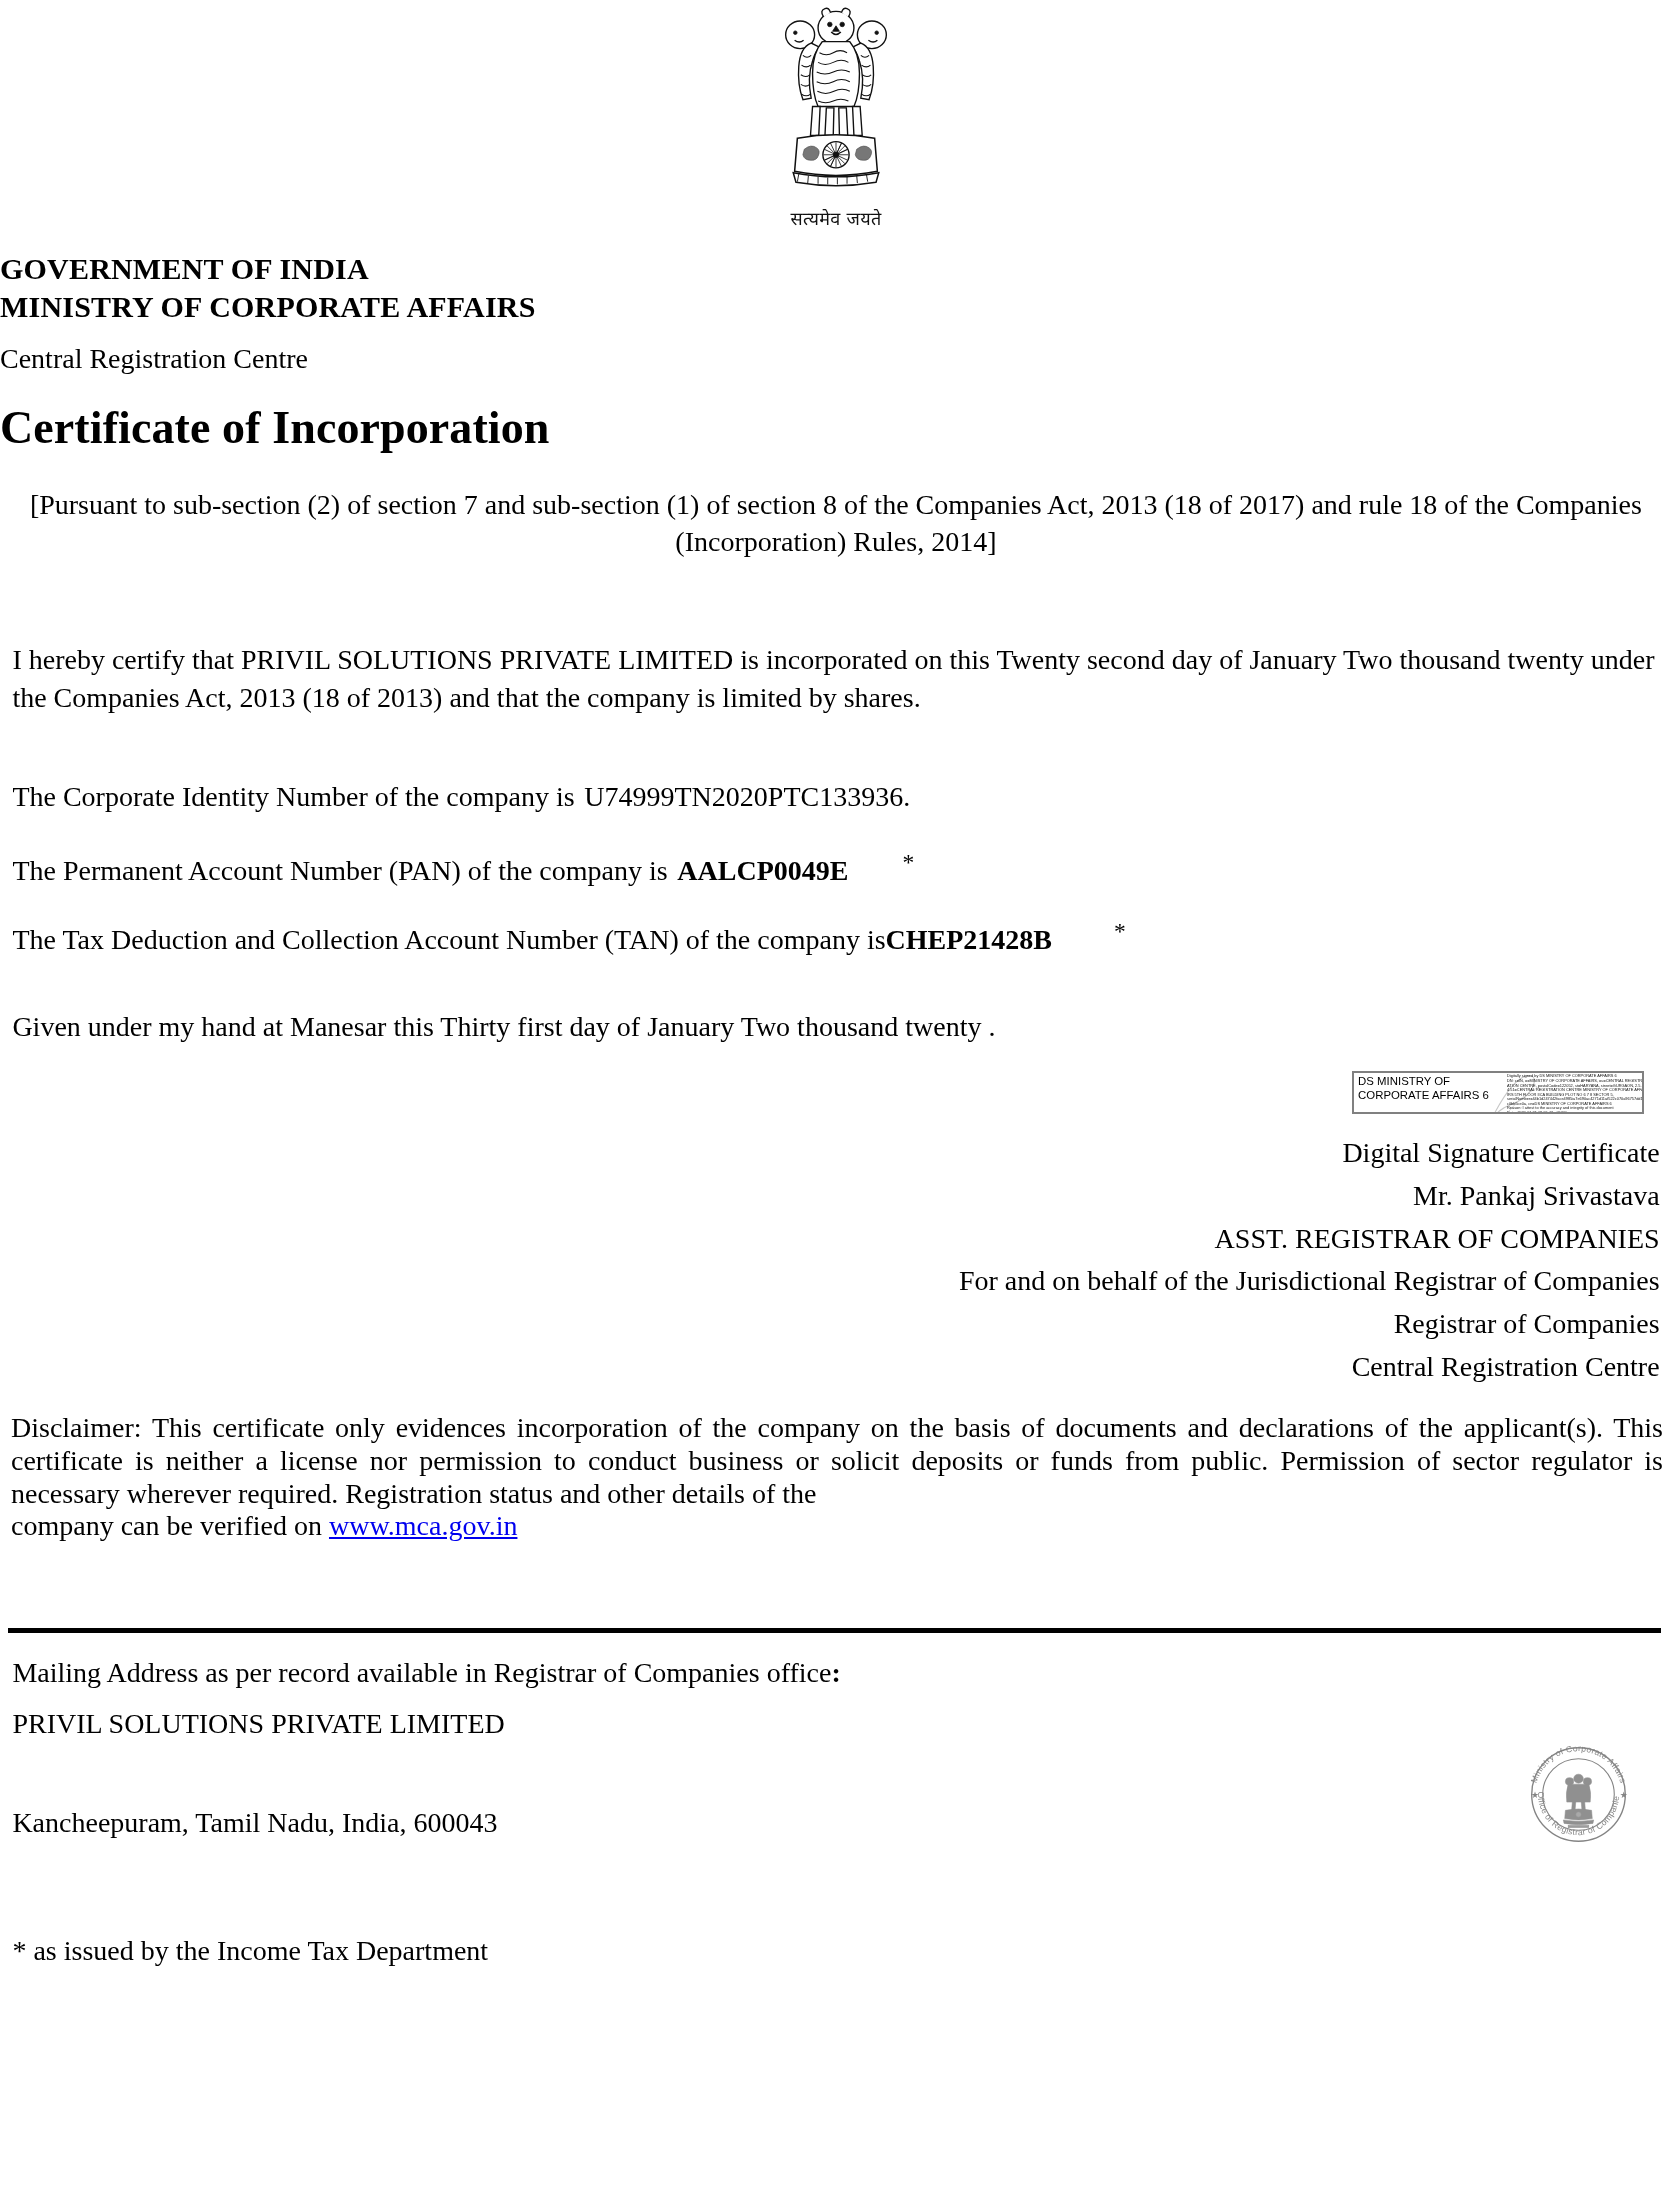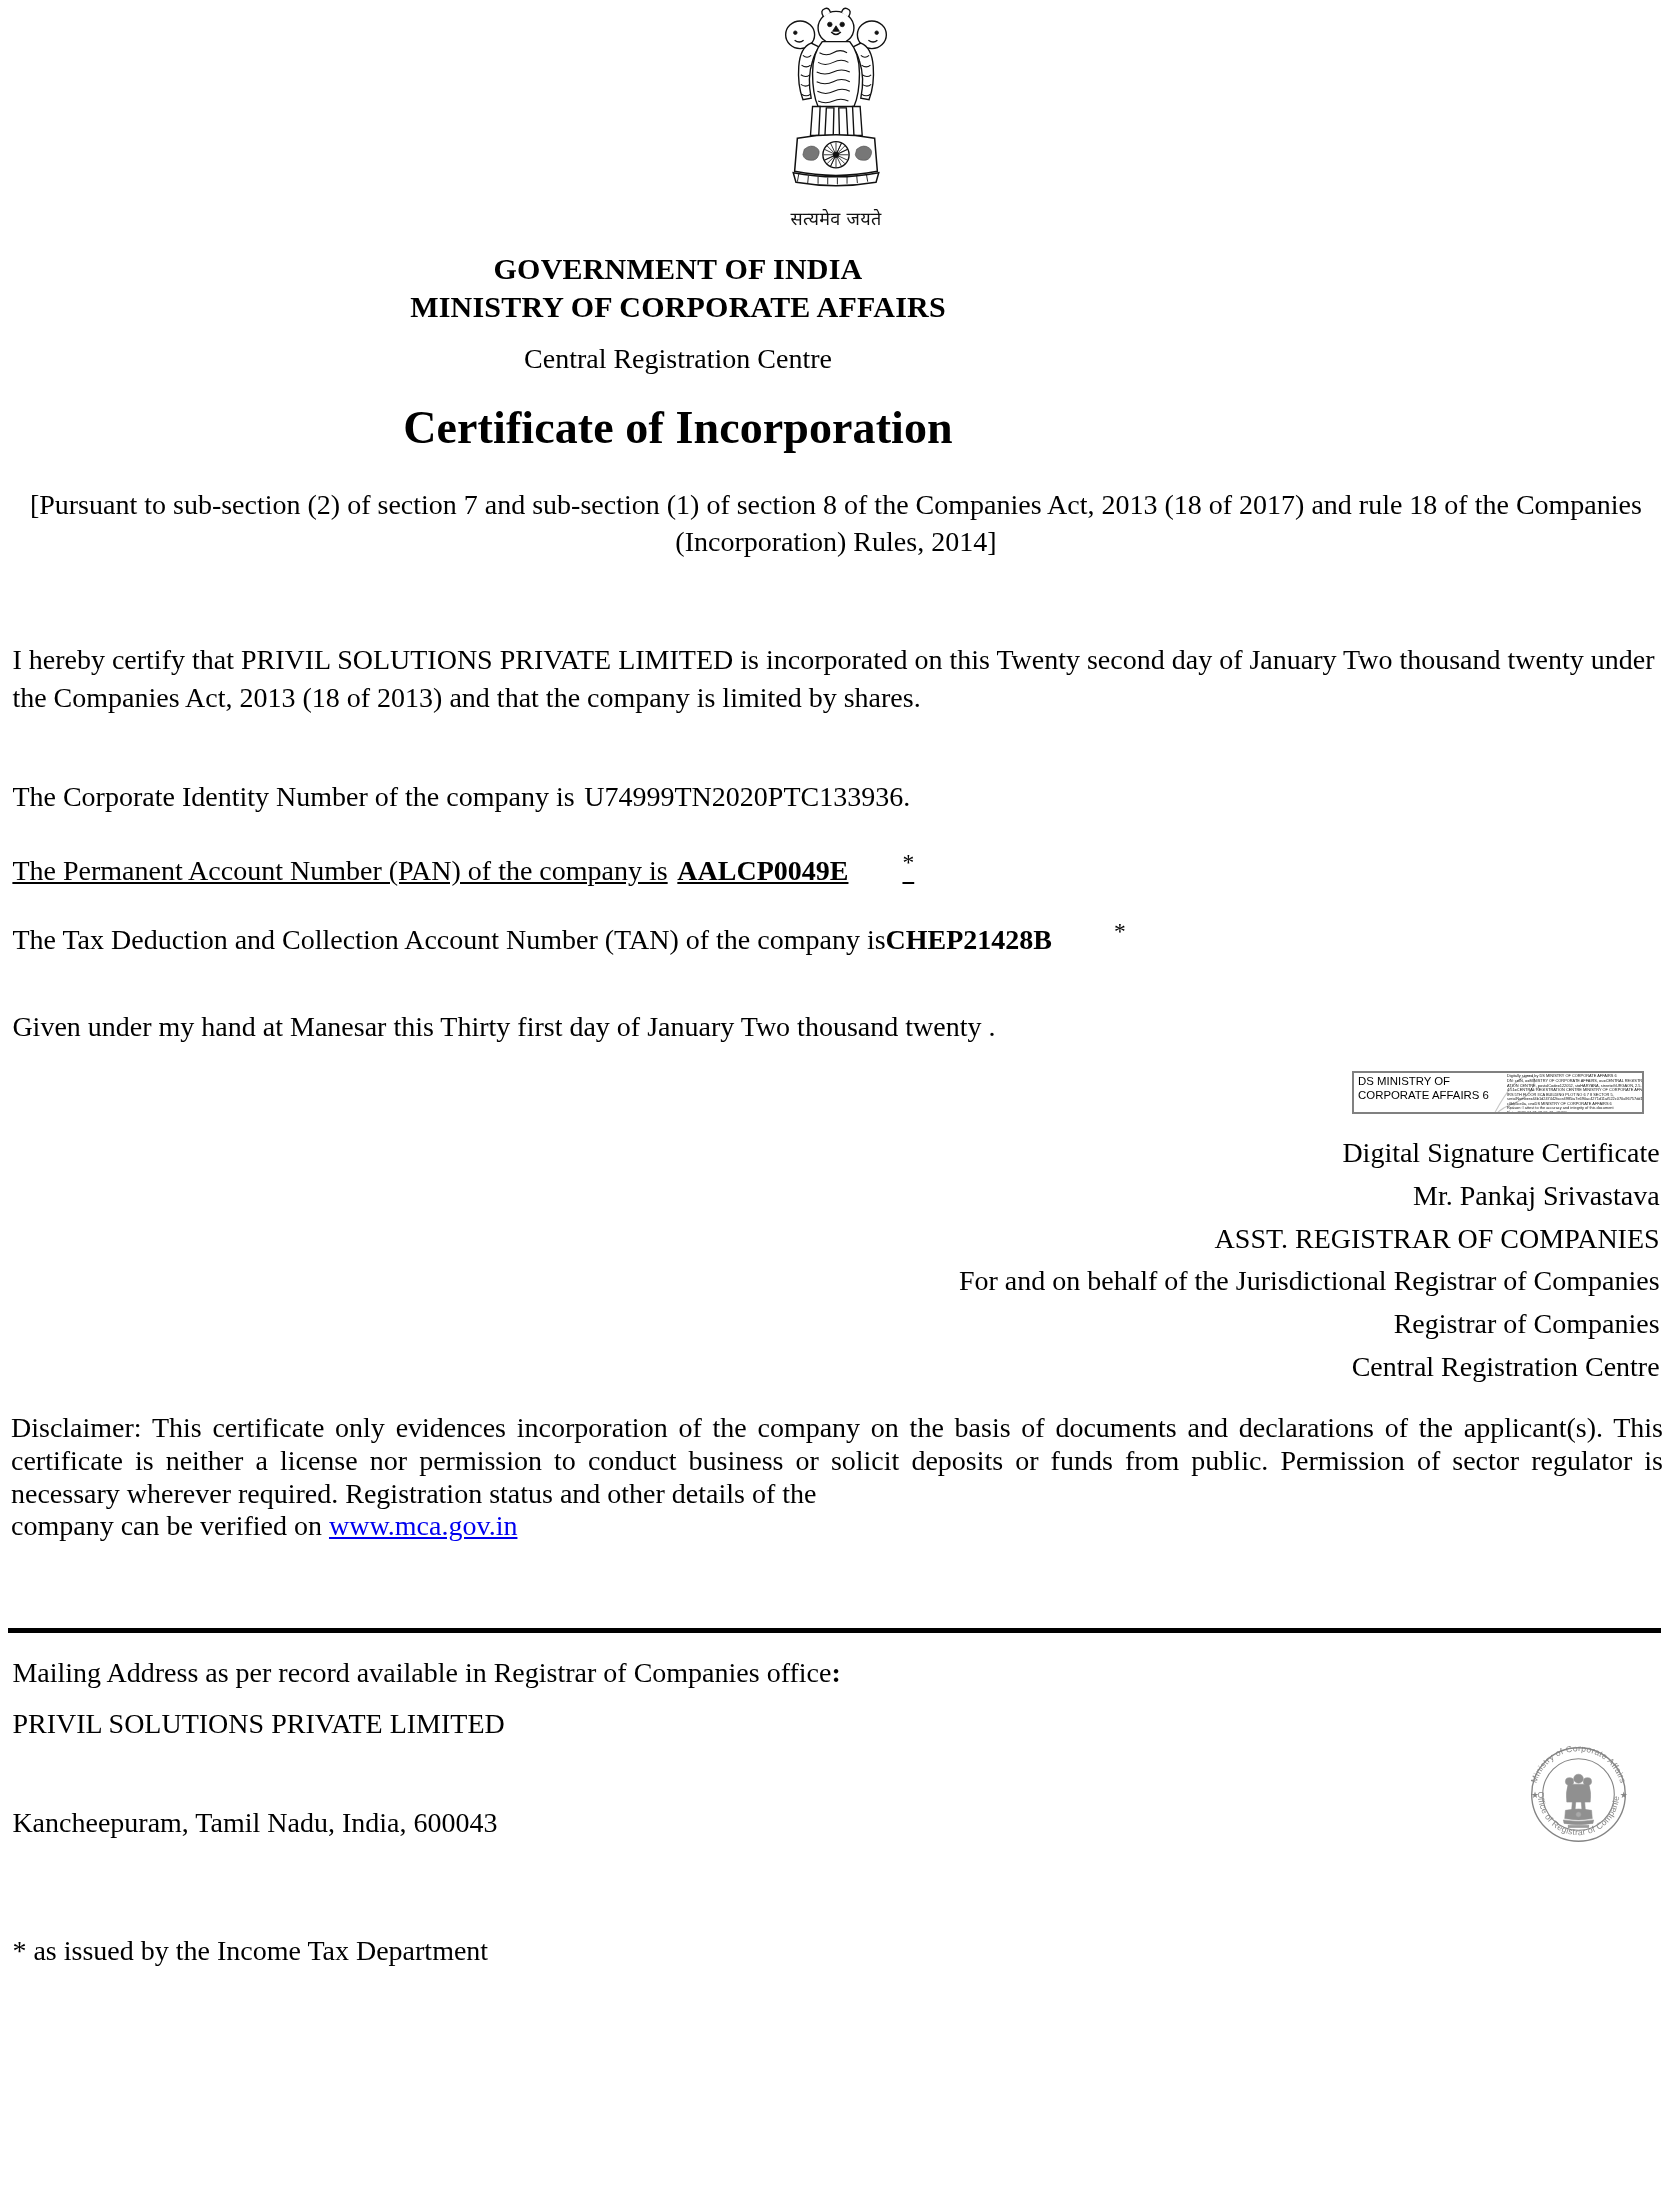--- a/index.html
+++ b/index.html
@@ -17,37 +17,37 @@
     position:absolute;left:0;top:2.8px;width:1672px;
     display:flex;flex-direction:column;align-items:center;
   }
   .emblem{width:160px;height:207px;display:block;}
   .emblem-motto{
     font-family:"DejaVu Sans",sans-serif;
     font-size:18px;letter-spacing:0.3px;margin-top:-4.1px;color:#111;
   }
 
   
-  .hdr{position:absolute;left:0;width:1356px;text-align:center;}
+  .hdr{position:absolute;left:0;width:1356px;text-align:left;}
   .hdr-gov{top:252px;font-weight:bold;font-size:30px;letter-spacing:0.2px;}
   .hdr-min{top:290px;font-weight:bold;font-size:30px;letter-spacing:0.2px;}
   .hdr-crc{top:343px;font-size:28px;}
   .hdr-title{top:401px;font-weight:bold;font-size:46px;letter-spacing:0.1px;}
 
   
   .pursuant{
     position:absolute;left:12.4px;top:486px;width:1647px;
     text-align:center;font-size:28px;line-height:1.33;
   }
 
   
   .body-block{position:absolute;left:12.4px;width:1647px;font-size:28px;line-height:1.36;}
   .p-certify{top:641px;width:1647px;}
   .p-cin{top:778px;}
-  .p-pan{top:847px;text-decoration:underline;}
+  .p-pan{top:847px;}
   .p-tan{top:916px;}
   .p-given{top:988px;margin-top:20px;}
 
   .val{font-weight:normal;}
   .val-bold{font-weight:bold;}
   .gap-sm{display:inline-block;width:9.7px;}
   .star-gap{display:inline-block;width:54px;}
   .star{font-size:23.5px;vertical-align:super;}
   .star-tan{display:inline-block;width:62px;}
 

